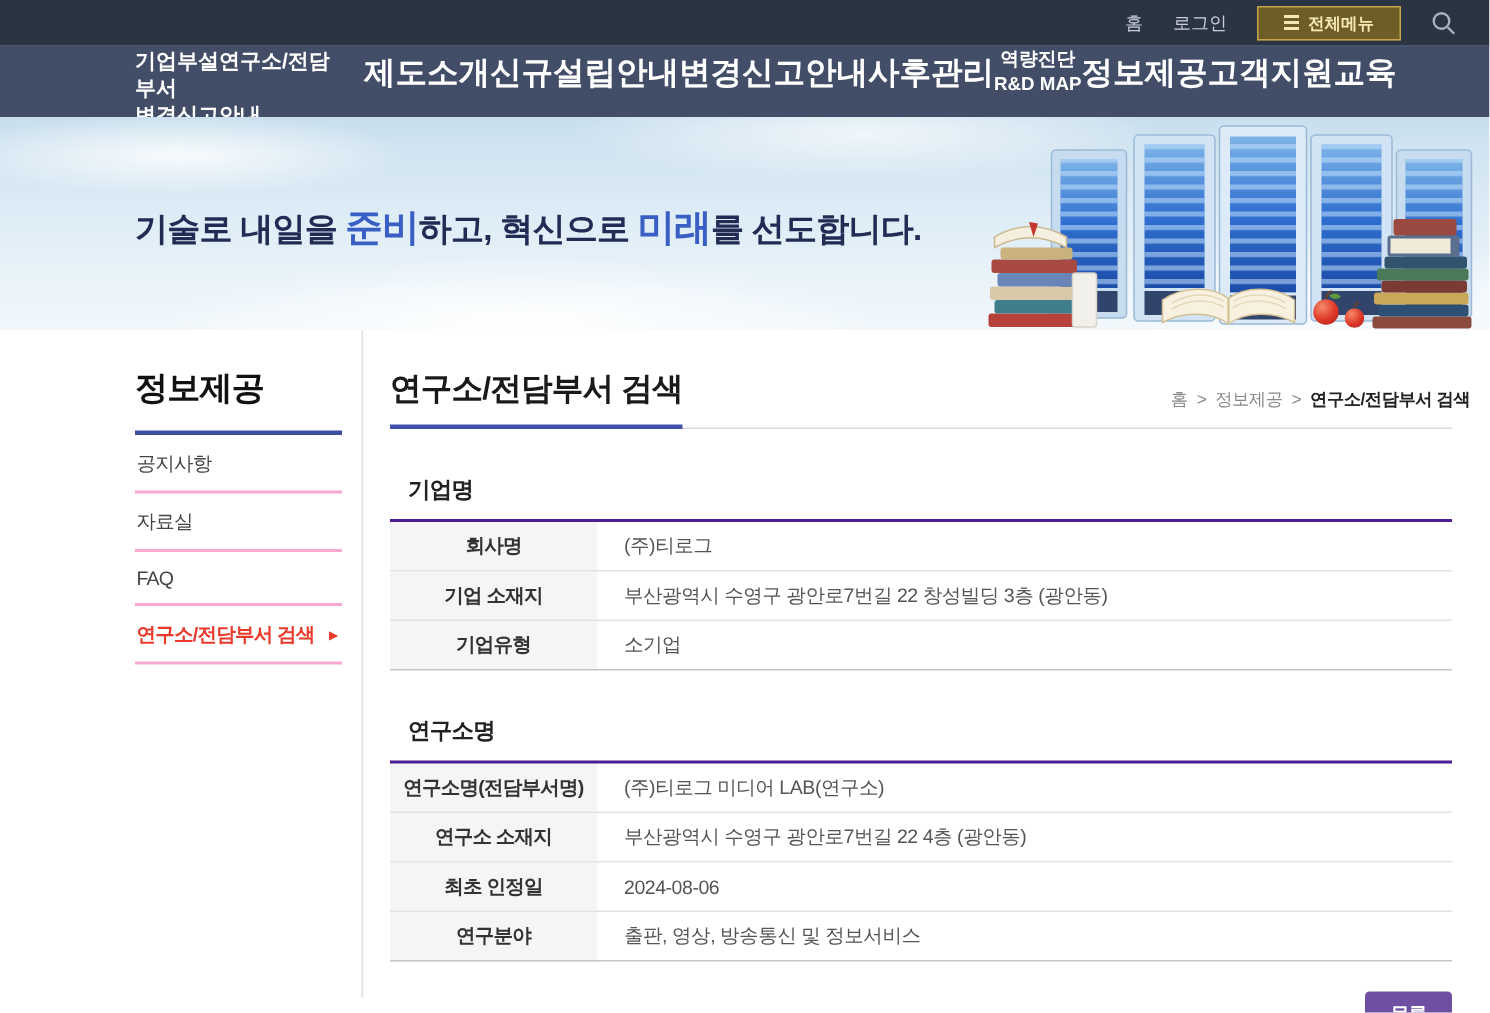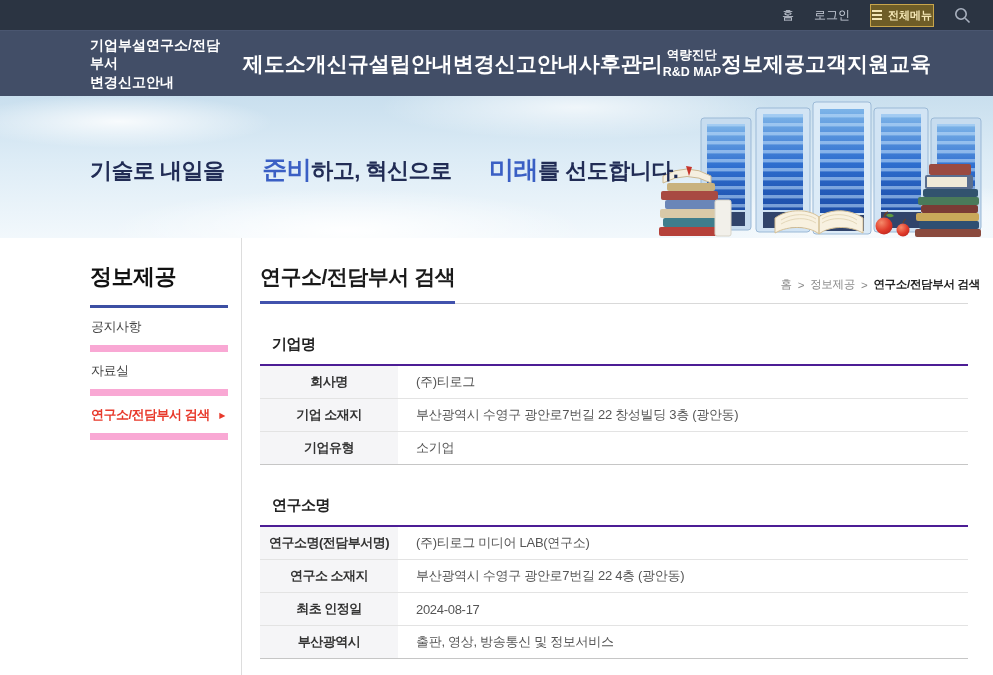--- a/index.html
+++ b/index.html
@@ -5,59 +5,59 @@
   * { margin:0; padding:0; box-sizing:border-box; }
   html,body { width:993px; height:675px; overflow:hidden; background:#fff;
               font-family:"Liberation Sans","DejaVu Sans",sans-serif; }
 
   
   .topbar { height:30px; background:#2b3442; display:flex; align-items:center;
             justify-content:flex-end; gap:20px; padding-right:22px; }
   .topbar .tlink { color:#c9cfda; font-size:12px; text-decoration:none; cursor:pointer; }
   .allmenu-btn { display:flex; align-items:center; gap:6px; background:#6e5d27;
                  border:1px solid #c7a54c; color:#f4e7b6; font-size:11px; font-weight:bold;
-                 padding:3px 1px; cursor:pointer; }
+                 padding:3px 17px; cursor:pointer; }
   .bars { display:flex; flex-direction:column; gap:2px; }
   .bars i { display:block; width:10px; height:2px; background:#f4e7b6; }
   .search-btn { background:none; border:none; cursor:pointer; display:flex; align-items:center; }
 
   
-  .navbar { height:66px; background:#424e67; display:flex; align-items:center;
+  .navbar { height:48px; background:#424e67; display:flex; align-items:flex-start;
             border-top:1px solid #4a5670; }
   .logo { margin-left:90px; width:168px; color:#fff; font-weight:bold; font-size:14px;
           line-height:1.3; cursor:pointer; }
   .nav-menu { flex:1; display:flex; justify-content:space-between; align-items:center;
               margin:0 62px 0 16px; }
   .nav-item { color:#fff; font-weight:bold; font-size:21px; text-align:center;
               cursor:pointer; white-space:nowrap; }
   .nav-item.two-line { font-size:12.5px; line-height:1.35; }
 
   
   .banner { height:142px; position:relative; overflow:hidden;
             background:linear-gradient(180deg,#c9dfee 0%,#ddecf6 45%,#f2f8fc 100%); }
   .banner::before { content:""; position:absolute; inset:0;
      background:
        radial-gradient(ellipse 220px 38px at 12% 18%, rgba(255,255,255,.85), transparent 70%),
        radial-gradient(ellipse 280px 46px at 58% 8%,  rgba(255,255,255,.7),  transparent 70%),
        radial-gradient(ellipse 340px 60px at 35% 95%, rgba(255,255,255,.95), transparent 70%),
        radial-gradient(ellipse 260px 50px at 90% 85%, rgba(255,255,255,.8), transparent 70%); }
   .banner-text { position:absolute; left:90px; top:57px; font-size:22px; font-weight:bold;
                  color:#212c55; letter-spacing:-0.5px; z-index:2; }
-  .banner-text .hl { color:#3a5fc4; font-size:25px;margin-left:32px; }
+  .banner-text .hl { color:#3a5fc4; font-size:25px; }
   .banner-art { position:absolute; right:0; top:0; width:340px; height:142px; z-index:1; }
 
   
   .content { display:flex; height:445px; }
   .sidebar { width:152px; margin-left:90px; padding-top:24px; border-right:1px solid #ddd; }
   .sidebar-inner { width:138px; }
   .sidebar-title { font-size:22px; font-weight:bold; color:#111; padding-bottom:13px;
                    border-bottom:3px solid #3c4fa3; letter-spacing:-0.5px; }
   .side-item { display:flex; justify-content:space-between; align-items:center;
                font-size:13px; color:#444; padding:10px 3px 9px 1px;
-               border-bottom:7px solid #f9a8d4; cursor:pointer; letter-spacing:-0.5px; }
+               border-bottom:2px solid #f9a8d4; cursor:pointer; letter-spacing:-0.5px; }
   .side-item.active { color:#e8392b; font-weight:bold; }
   .side-item .arrow { font-size:8px; color:#e8392b; }
 
   .main { flex:1; padding:25px 25px 0 18px; position:relative; }
   .title-row { position:relative; }
   .page-title { font-size:21px; font-weight:bold; color:#1a1a1a; letter-spacing:-0.5px; }
   .title-rule { margin-top:10px; height:3px; position:relative; }
   .title-rule::after { content:""; position:absolute; left:0; right:0; bottom:0; height:1px; background:#d9d9d9; }
   .title-rule::before { content:""; position:absolute; left:0; top:0; width:195px; height:3px; background:#4152ad; z-index:1; }
   .breadcrumb { position:absolute; right:-12px; bottom:12px; font-size:11.5px; color:#888;
@@ -209,20 +209,23 @@
 
   <div class="sidebar">
     <div class="sidebar-inner">
       <div class="sidebar-title">정보제공</div>
       <div class="side-item">
         <span>공지사항</span>
       </div>
       <div class="side-item">
         <span>자료실</span>
       </div>
+      <div class="side-item">
+        <span>FAQ</span>
+      </div>
       <div class="side-item active">
         <span>연구소/전담부서 검색</span>
         <span class="arrow">▶</span>
       </div>
     </div>
   </div>
 
   <div class="main">
     <div class="title-row">
       <div class="page-title">연구소/전담부서 검색</div>
@@ -260,24 +263,24 @@
           <tr>
         <th>연구소명(전담부서명)</th>
         <td>(주)티로그 미디어 LAB(연구소)</td>
       </tr>
       <tr>
         <th>연구소 소재지</th>
         <td>부산광역시 수영구 광안로7번길 22 4층 (광안동)</td>
       </tr>
       <tr>
         <th>최초 인정일</th>
-        <td>2024-08-17</td>
-      </tr>
-      <tr>
-        <th>부산광역시</th>
+        <td>2024-08-06</td>
+      </tr>
+      <tr>
+        <th>연구분야</th>
         <td>출판, 영상, 방송통신 및 정보서비스</td>
       </tr>
     </tbody>
       </table>
 
     <div class="btn-row">
       <button class="list-btn">목록</button>
     </div>
   </div>
 </div>

